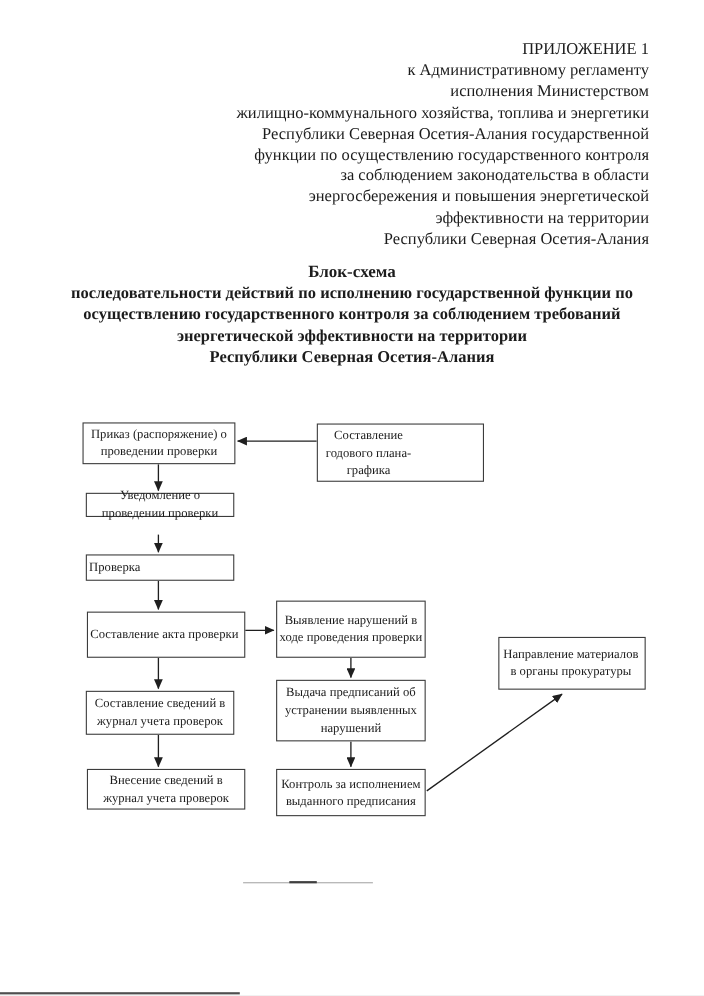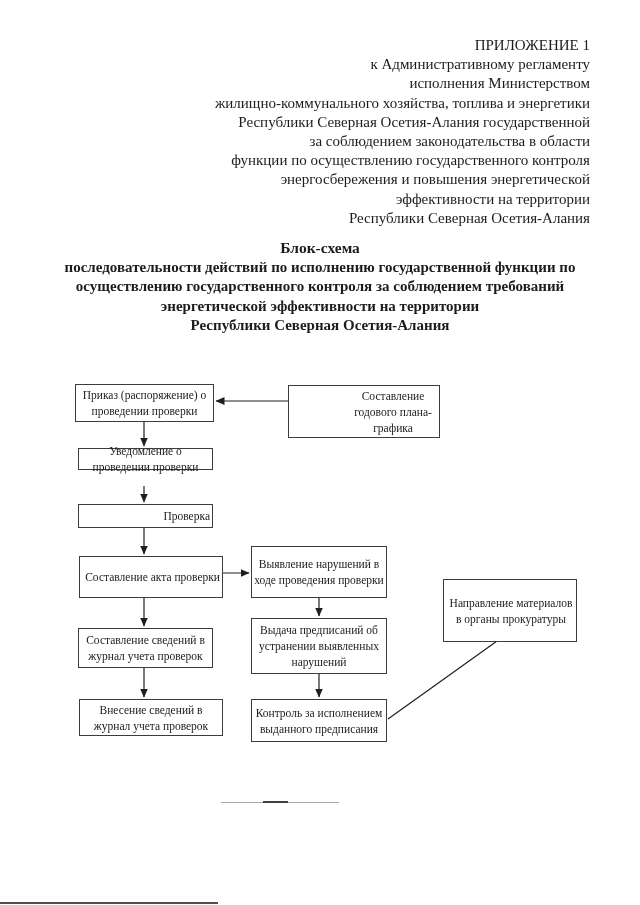--- a/index.html
+++ b/index.html
@@ -37,21 +37,21 @@
     position: absolute;
     left: 0; top: 0;
   }
   .box {
     position: absolute;
     box-sizing: border-box;
     border: 1px solid #3c3c3c;
     background: #ffffff;
     display: flex;
     align-items: center;
-    justify-content: flex-end;
+    justify-content: flex-start;
     text-align: center;
     font-size: 11.5px;
     line-height: 16px;
     padding: 1px 2px;
   }
   .box span { display: inline-block; }
   .box span.narrow { max-width: 88px; }
   .box span.narrow2 { max-width: 126px; }
   .scanline { position: absolute; }
   .scanline-mid { left: 221px; top: 802px; width: 118px; height: 1px; background: #a8a8a8; }
@@ -62,22 +62,22 @@
 <body>
 
 <div class="page">
 
   <div class="header">
     <div>ПРИЛОЖЕНИЕ 1</div>
     <div>к Административному регламенту</div>
     <div>исполнения Министерством</div>
     <div>жилищно-коммунального хозяйства, топлива и энергетики</div>
     <div>Республики Северная Осетия-Алания государственной</div>
+    <div>функции по осуществлению государственного контроля</div>
     <div>за соблюдением законодательства в области</div>
-    <div>функции по осуществлению государственного контроля</div>
     <div>энергосбережения и повышения энергетической</div>
     <div>эффективности на территории</div>
     <div>Республики Северная Осетия-Алания</div>
   </div>
 
   <div class="title">
     <div class="title-main">Блок-схема</div>
     <div>последовательности действий по исполнению государственной функции по</div>
     <div>осуществлению государственного контроля за соблюдением требований</div>
     <div>энергетической эффективности на территории</div>
@@ -137,21 +137,21 @@
   </div>
 
   <div class="box" style="left:251px;top:618px;width:136px;height:56px">
     <span>Выдача предписаний об устранении выявленных нарушений</span>
   </div>
 
   <div class="box" style="left:251px;top:699px;width:136px;height:43px">
     <span>Контроль за исполнением выданного предписания</span>
   </div>
 
-  <div class="box" style="left:443px;top:579px;width:134px;height:63px">
+  <div class="box" style="left:453px;top:579px;width:134px;height:48px">
     <span class="narrow2">Направление материалов в органы прокуратуры</span>
   </div>
 
   <div class="scanline scanline-mid"></div>
   <div class="scanline scanline-mid-dark"></div>
   <div class="scanline scanline-bottom"></div>
 
 </div>
 
 </body></html>

